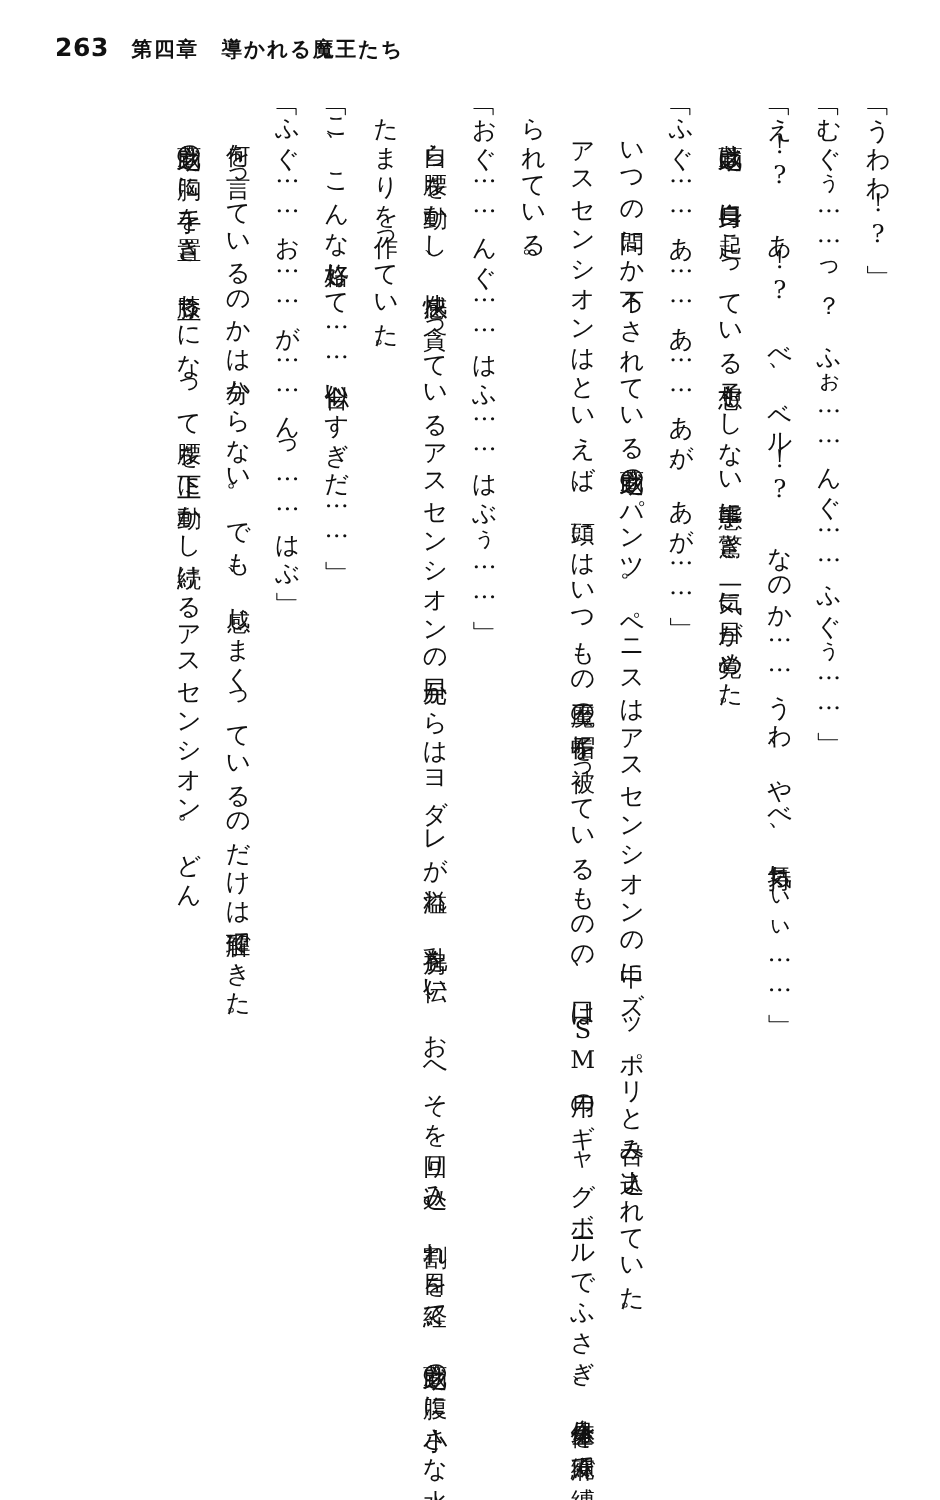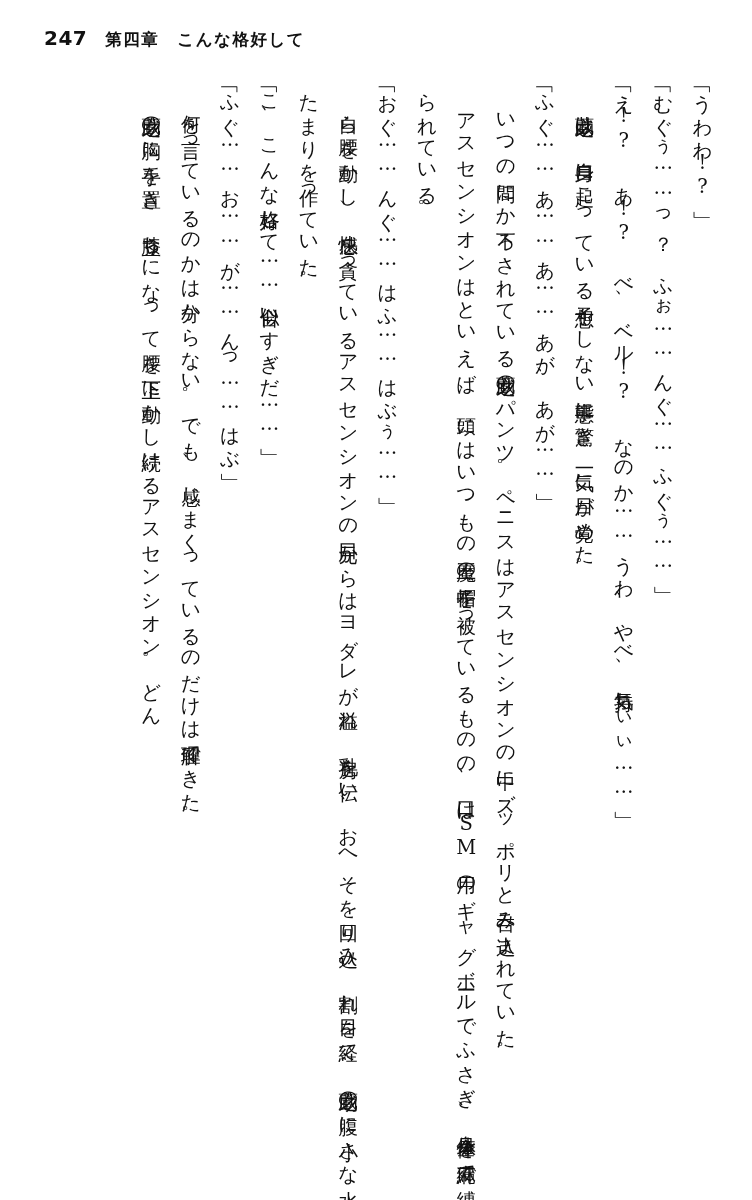--- a/index.html
+++ b/index.html
@@ -77,22 +77,22 @@
   .vtext p.ind {
     text-indent: 1em;
   }
 </style>
 </head>
 <body>
 
 <div class="page">
 
   <div class="header">
-    <span class="page-number">247</span>
-    <span class="chapter-title">第四章　こんな格好して</span>
+    <span class="page-number">263</span>
+    <span class="chapter-title">第四章　導かれる魔王たち</span>
   </div>
 
   <div class="body-area">
     <div class="vtext" id="vtext">
         <p class="">「うわわ!?」</p>
         <p class="">「むぐぅ……っ？　ふぉ……んぐ……ふぐぅ……」</p>
         <p class="">「え!?　あ!?　べ、ベル!?　なのか……うわ、やべ、気持ちぃぃ……」</p>
         <p class="ind">蔵之助は、自身に起こっている予想もしない事態に驚き、一気に目が覚めた。</p>
         <p class="">「ふぐ……あ……あ……あが、あが……」</p>
         <p class="ind">いつの間にか下ろされている蔵之助のパンツ。ペニスはアスセンシオンの中にズッポリと呑み込まれていた。</p>

